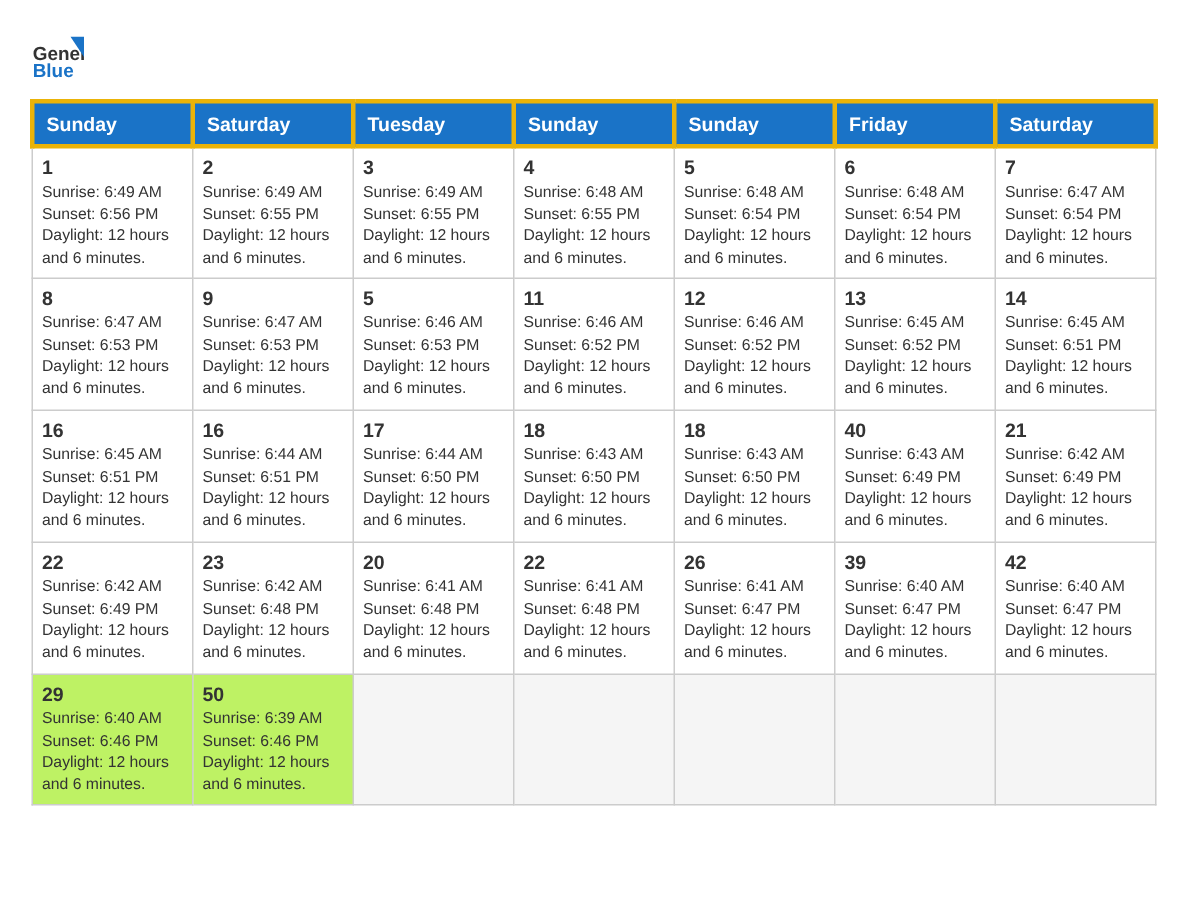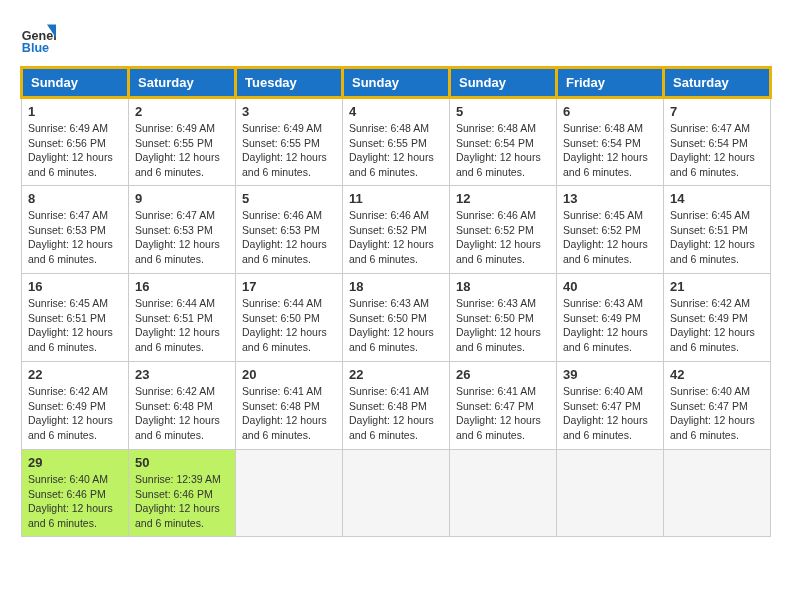--- a/index.html
+++ b/index.html
@@ -346,21 +346,21 @@
     <span class="day-num">29</span>
     <div class="day-info">
       <span>Sunrise: 6:40 AM</span><br>
       <span>Sunset: 6:46 PM</span><br>
       <span>Daylight: 12 hours and 6 minutes.</span>
     </div>
   </td>
         <td>
     <span class="day-num">50</span>
     <div class="day-info">
-      <span>Sunrise: 12:39 AM</span><br>
+      <span>Sunrise: 6:39 AM</span><br>
       <span>Sunset: 6:46 PM</span><br>
       <span>Daylight: 12 hours and 6 minutes.</span>
     </div>
   </td>
         <td class="empty"></td>
         <td class="empty"></td>
         <td class="empty"></td>
         <td class="empty"></td>
         <td class="empty"></td>
       </tr>

